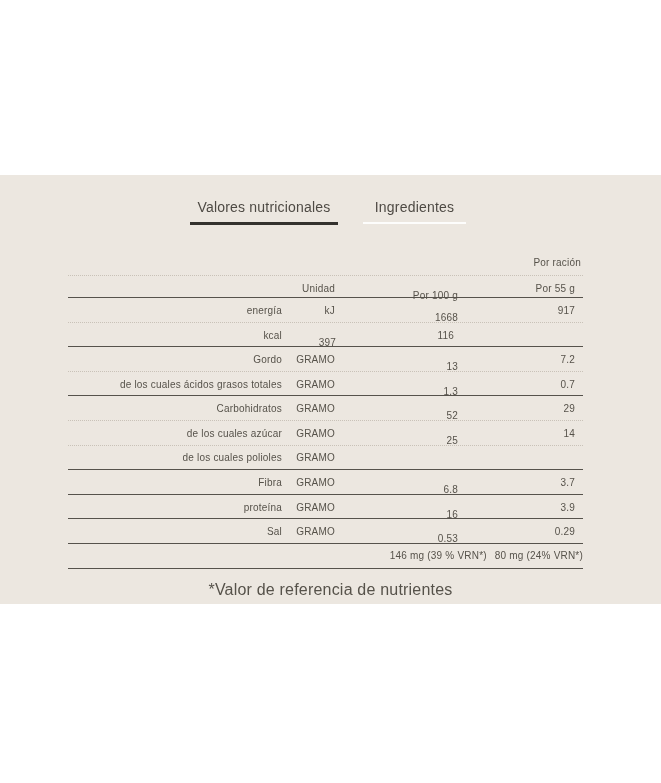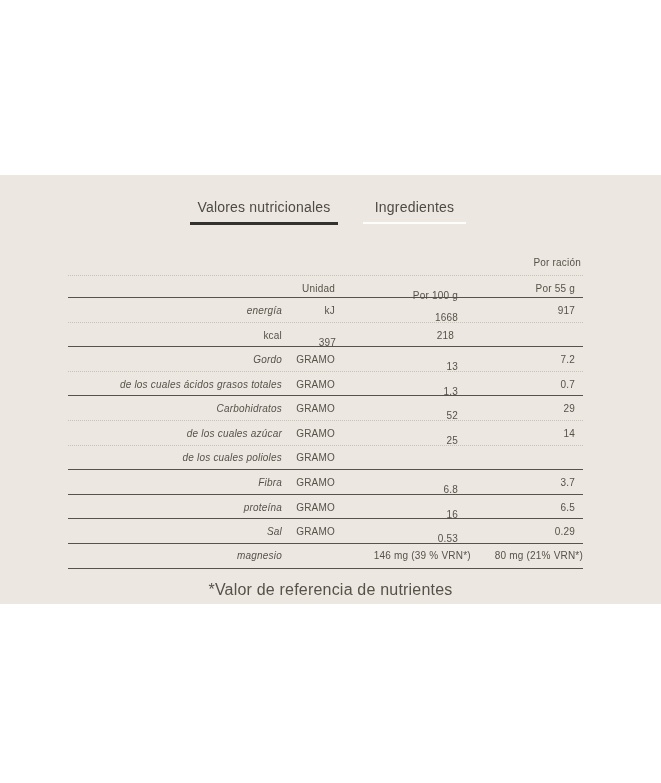--- a/index.html
+++ b/index.html
@@ -24,26 +24,26 @@
   .ntable{position:absolute;left:68px;top:75px;width:515px;font-size:10px;letter-spacing:.2px;}
   .trow{
     display:grid;grid-template-columns:219px 53px 122px 121px;
     align-items:center;box-sizing:border-box;height:24.6px;
   }
   .trow-racion{height:26px;border-bottom:1px dotted #c9c2b8;}
   .trow-head{height:22px;border-bottom:1.5px solid #56524c;}
   .div-dotted{border-bottom:1px dotted #c9c2b8;}
   .div-solid{border-bottom:1.5px solid #56524c;}
   .cell{white-space:nowrap;overflow:visible;}
-  .c-label{text-align:right;padding-right:5px;font-style:italic;}
+  .c-label{text-align:right;padding-right:5px;}
   .c-unit{text-align:right;padding-right:5px;}
   .c-100{text-align:right;padding-right:4px;margin-top:14px;}
   .c-55{text-align:right;padding-right:8px;}
   .c-racion{grid-column:1 / 5;text-align:right;padding-right:2px;}
-  .c-merged{grid-column:2 / 5;display:flex;justify-content:flex-end;gap:24px;text-align:right;}
+  .c-merged{grid-column:2 / 5;display:flex;justify-content:flex-end;gap:8px;text-align:right;}
   .footnote{
     position:absolute;left:0;top:406px;width:661px;text-align:center;
     font-size:16px;letter-spacing:.2px;color:#56524a;
   }
 </style>
 </head>
 <body>
 
 <div class="panel">
 
@@ -70,21 +70,21 @@
     <div class="trow div-dotted">
       <div class="cell c-label">energía</div>
       <div class="cell c-unit">kJ</div>
       <div class="cell c-100">1668</div>
       <div class="cell c-55">917</div>
     </div>
 
     <div class="trow div-solid">
       <div class="cell c-unit">kcal</div>
       <div class="cell c-100">397</div>
-      <div class="cell c-55">218</div>
+      <div class="cell c-55">116</div>
     </div>
 
     <div class="trow div-dotted">
       <div class="cell c-label">Gordo</div>
       <div class="cell c-unit">GRAMO</div>
       <div class="cell c-100">13</div>
       <div class="cell c-55">7.2</div>
     </div>
 
     <div class="trow div-solid">
@@ -119,35 +119,34 @@
       <div class="cell c-label">Fibra</div>
       <div class="cell c-unit">GRAMO</div>
       <div class="cell c-100">6.8</div>
       <div class="cell c-55">3.7</div>
     </div>
 
     <div class="trow div-solid">
       <div class="cell c-label">proteína</div>
       <div class="cell c-unit">GRAMO</div>
       <div class="cell c-100">16</div>
-      <div class="cell c-55">6.5</div>
+      <div class="cell c-55">3.9</div>
     </div>
 
     <div class="trow div-solid">
       <div class="cell c-label">Sal</div>
       <div class="cell c-unit">GRAMO</div>
       <div class="cell c-100">0.53</div>
       <div class="cell c-55">0.29</div>
     </div>
 
     <div class="trow div-solid">
-      <div class="cell c-label">magnesio</div>
       <div class="cell c-merged">
         <span>146 mg (39 % VRN*)</span>
-        <span>80 mg (21% VRN*)</span>
+        <span>80 mg (24% VRN*)</span>
       </div>
     </div>
 
   </div>
 
   <div class="footnote">*Valor de referencia de nutrientes</div>
 
 </div>
 
 </body></html>

